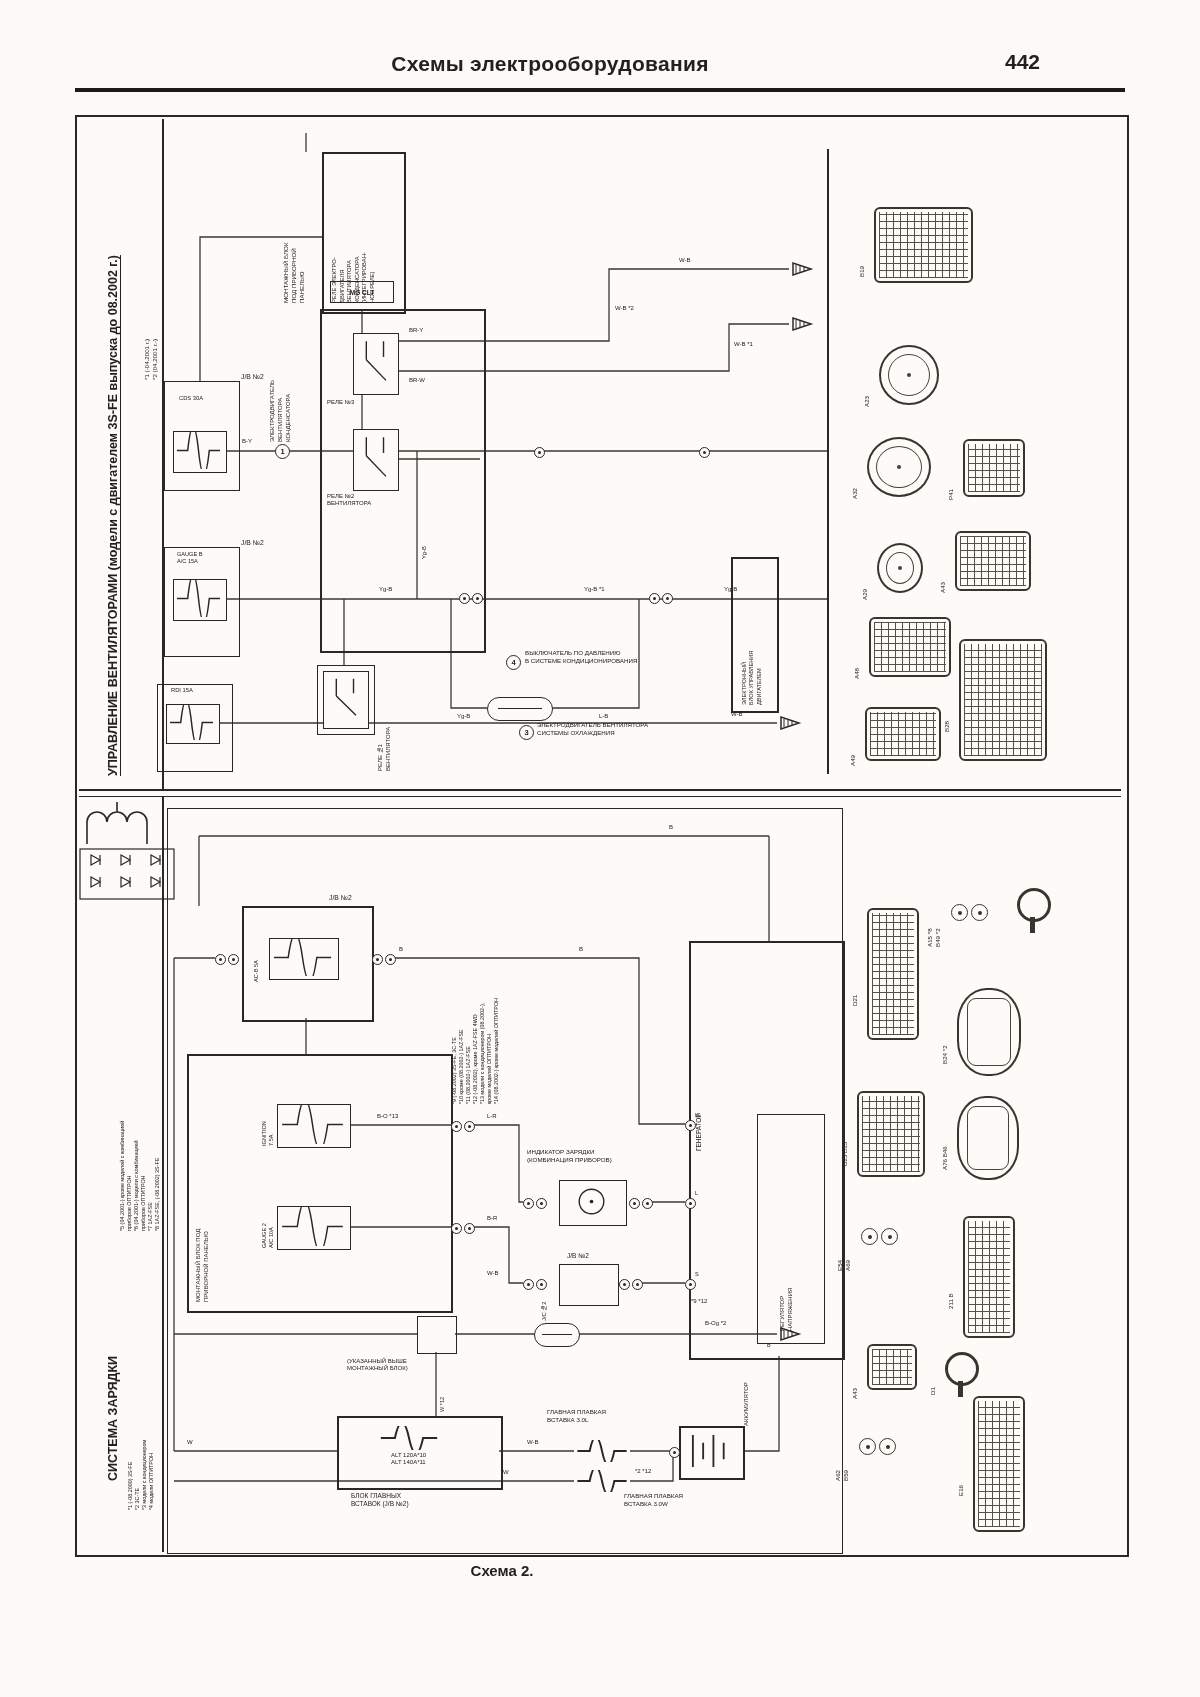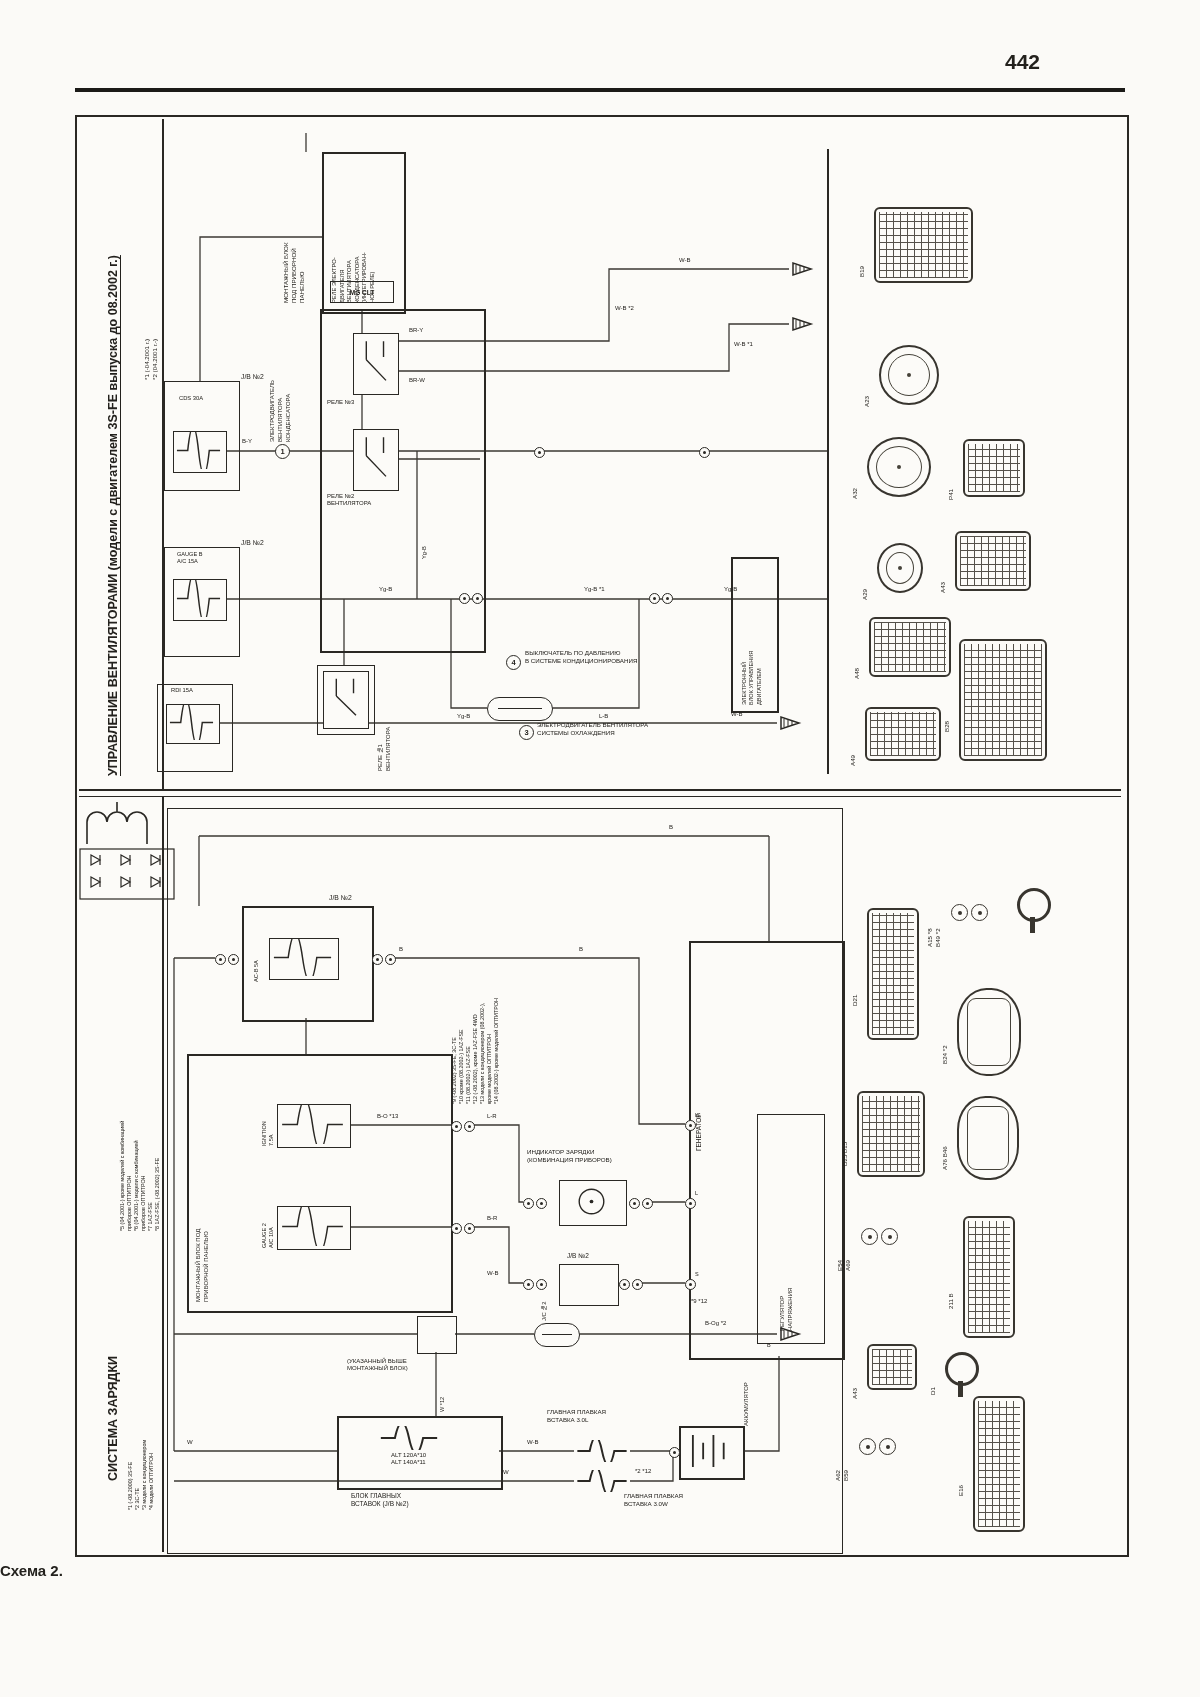--- a/index.html
+++ b/index.html
@@ -6,21 +6,21 @@
   body{width:1200px;height:1697px;background:#f7f6f2;font-family:"Liberation Sans",sans-serif;color:#23211d;}
   .page{position:relative;width:1200px;height:1697px;overflow:hidden;background:#fbfaf7;}
   .hdr-title{position:absolute;top:52px;left:0;width:1100px;text-align:center;font-size:21px;font-weight:bold;letter-spacing:.3px;}
   .hdr-num{position:absolute;top:50px;right:160px;font-size:21px;font-weight:bold;}
   .hdr-rule{position:absolute;top:88px;left:75px;width:1050px;height:4px;background:#1b1a18;}
   .frame{position:absolute;left:75px;top:115px;width:1050px;height:1438px;border:2px solid #2a2824;background:#fcfbf8;}
   .panel{position:absolute;left:2px;width:1046px;}
   #p-top{top:2px;height:670px;}
   #p-bot{top:679px;height:756px;}
   .divider{position:absolute;left:2px;top:672px;width:1042px;height:5px;border-top:2px solid #2a2824;border-bottom:1px solid #2a2824;}
-  .caption{position:absolute;top:1562px;left:0;width:1004px;font-size:15px;font-weight:bold;}
+  .caption{position:absolute;top:1562px;left:0;width:1004px;text-align:center;font-size:15px;font-weight:bold;}
   svg.wires{position:absolute;left:0;top:0;}
   .box{position:absolute;border:1.4px solid #2a2824;}
   .box.th{border-width:2.2px;}
   .boxlbl{position:absolute;inset:0;display:flex;align-items:center;justify-content:center;font-weight:bold;white-space:pre-line;text-align:center;}
   .hlabel{position:absolute;white-space:pre-line;line-height:1.22;}
   .vlabel{position:absolute;writing-mode:vertical-rl;transform:rotate(180deg);white-space:pre-line;line-height:1.3;}
   .vlabel.u{text-decoration:underline;}
   .vline{position:absolute;width:1.6px;background:#2a2824;}
   .fuse{position:absolute;border:1.5px solid #2a2824;background:#fcfbf8;}
   .squig{position:absolute;}
@@ -48,20 +48,21 @@
   .cring{position:absolute;width:28px;height:28px;border:3px solid #38352f;border-radius:50%;background:#fcfbf8;}
   .cring:before{content:"";position:absolute;left:10px;top:26px;width:5px;height:16px;background:#38352f;}
   .cpair{position:absolute;display:flex;gap:3px;}
   .cpair b{width:15px;height:15px;border:1.8px solid #38352f;border-radius:50%;background:#fcfbf8;display:flex;}
   .cpair b i{width:4px;height:4px;border-radius:50%;background:#38352f;margin:auto;}
 </style>
 </head>
 <body>
 
 <div class="page">
+  <div class="hdr-title">Схемы электрооборудования</div>
   <div class="hdr-num">442</div>
   <div class="hdr-rule"></div>
   <div class="frame">
     <div class="panel" id="p-top">
         <svg class="wires" width="1046" height="670">
           <polyline points="283,191 283,332" fill="none" stroke="#3b3833" stroke-width="1.3"></polyline>
           <polyline points="243,118 121,118 121,262" fill="none" stroke="#3b3833" stroke-width="1.3"></polyline>
           <polyline points="227,33 227,14" fill="none" stroke="#3b3833" stroke-width="1.3"></polyline>
           <polyline points="318,222 530,222 530,150 710,150" fill="none" stroke="#3b3833" stroke-width="1.3"></polyline>
           <polyline points="318,252 650,252 650,205 710,205" fill="none" stroke="#3b3833" stroke-width="1.3"></polyline>

